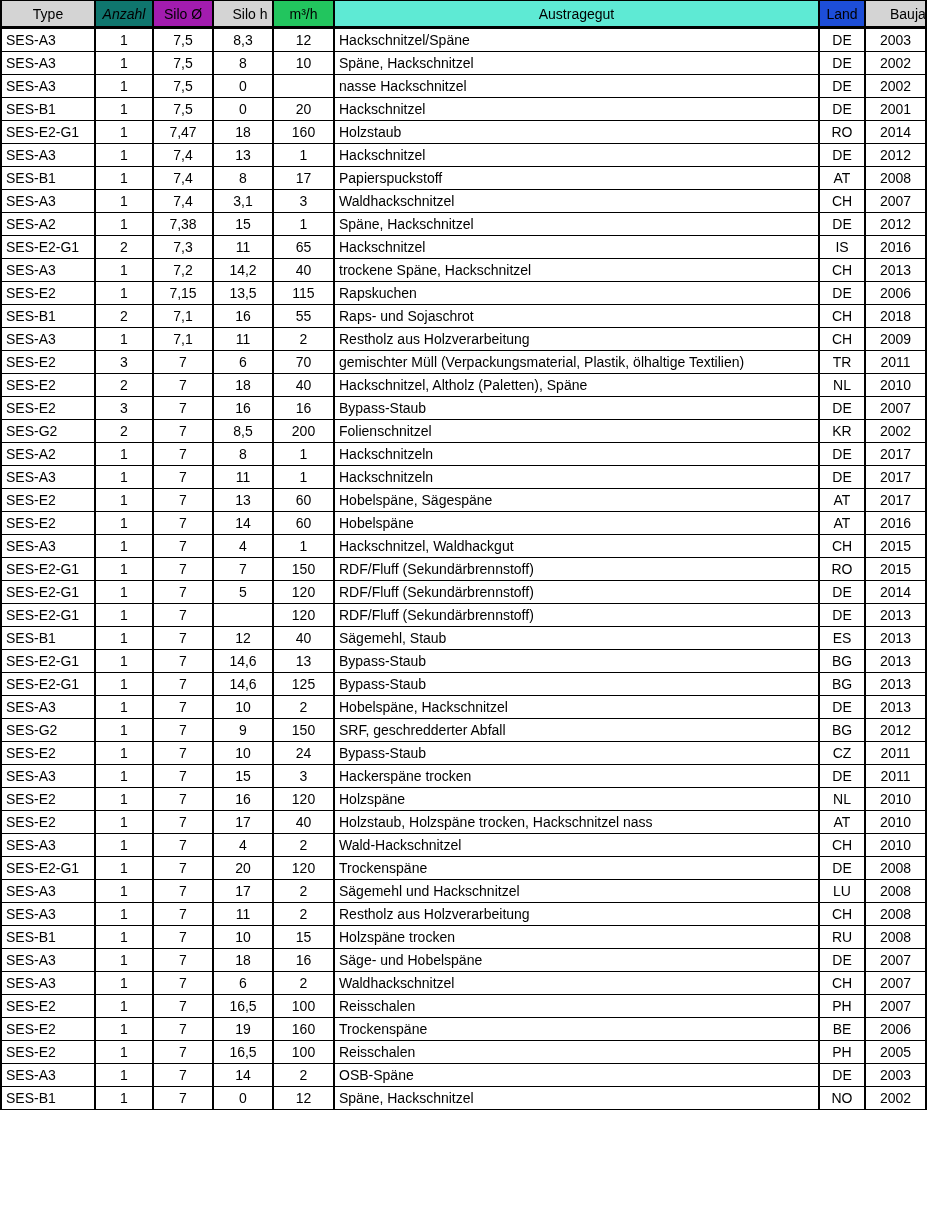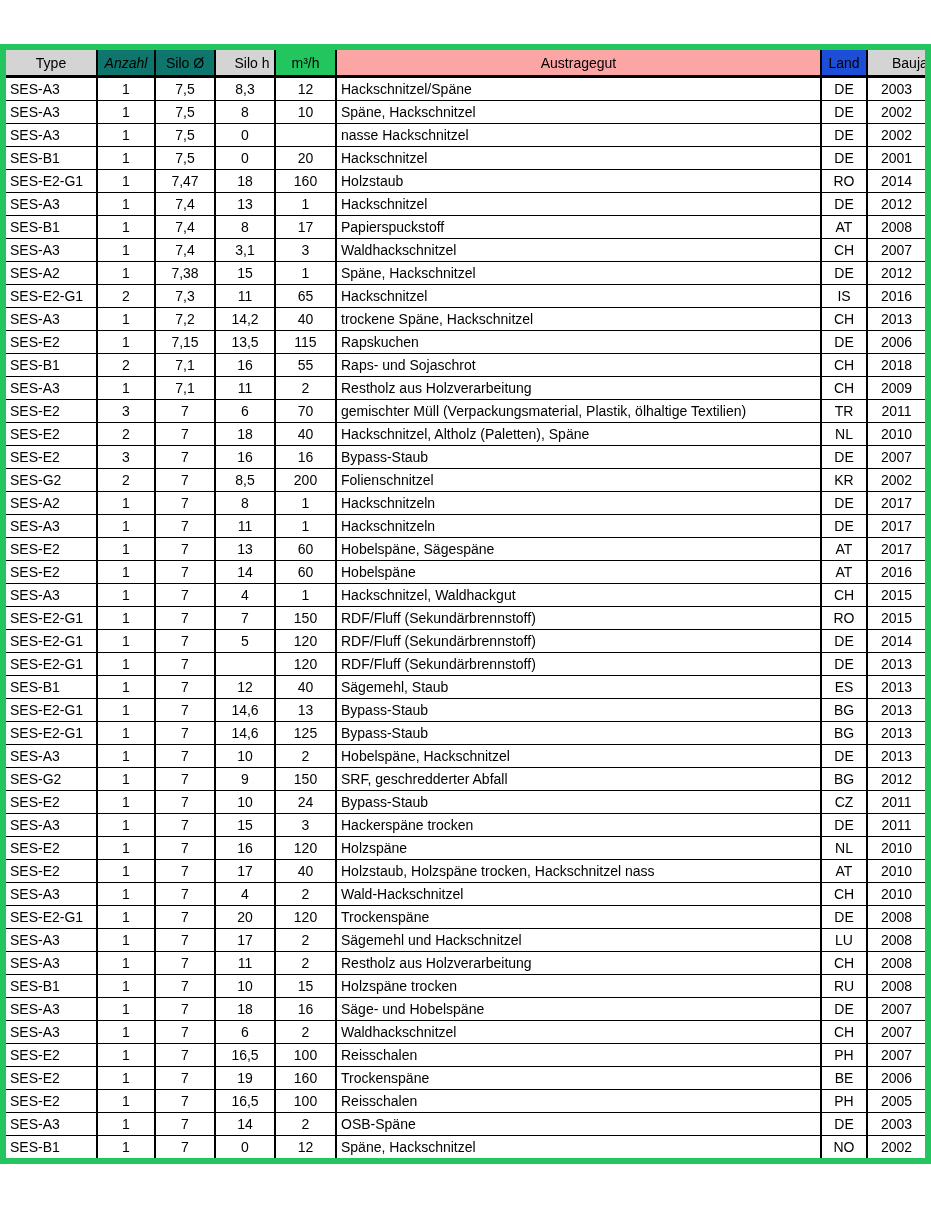--- a/index.html
+++ b/index.html
@@ -9,22 +9,21 @@
   }
   body {
     width: 931px;
     font-family: "Liberation Sans", sans-serif;
     -webkit-font-smoothing: antialiased;
   }
   table.ref-table {
     border-collapse: collapse;
     table-layout: fixed;
     width: 758px;
-    border: 6px solid #22c55e;
-    margin-top: 44px;
+    border: 1px solid #22c55e;
   }
   col.c-type       { width: 94px;  }
   col.c-anzahl     { width: 58px;  }
   col.c-silo-d     { width: 60px;  }
   col.c-silo-h     { width: 60px;  }
   col.c-m3h        { width: 61px;  }
   col.c-austragegut{ width: 485px; }
   col.c-land       { width: 46px;  }
   col.c-baujahr    { width: 61px;  }
 
@@ -67,24 +66,24 @@
     <col class="c-silo-h">
     <col class="c-m3h">
     <col class="c-austragegut">
     <col class="c-land">
     <col class="c-baujahr">
   </colgroup>
   <thead>
     <tr>
       <th style="background: rgb(212, 212, 212);">Type</th>
       <th style="background: #0f766e; font-style: italic;">Anzahl</th>
-      <th style="background: #0f766e;">Silo Ø</th>
+      <th style="background: #a21caf;">Silo Ø</th>
       <th style="background: rgb(212, 212, 212); padding-left: 16px;">Silo h</th>
       <th style="background: #22c55e;">m³/h</th>
-      <th style="background: #fca5a5;">Austragegut</th>
+      <th style="background: #5eead4;">Austragegut</th>
       <th style="background: #1d4ed8;">Land</th>
       <th style="background: rgb(212, 212, 212); padding-left: 24px;">Baujahr</th>
     </tr>
   </thead>
   <tbody>
       <tr>
         <td>SES-A3</td>
         <td>1</td>
         <td>7,5</td>
         <td>8,3</td>

